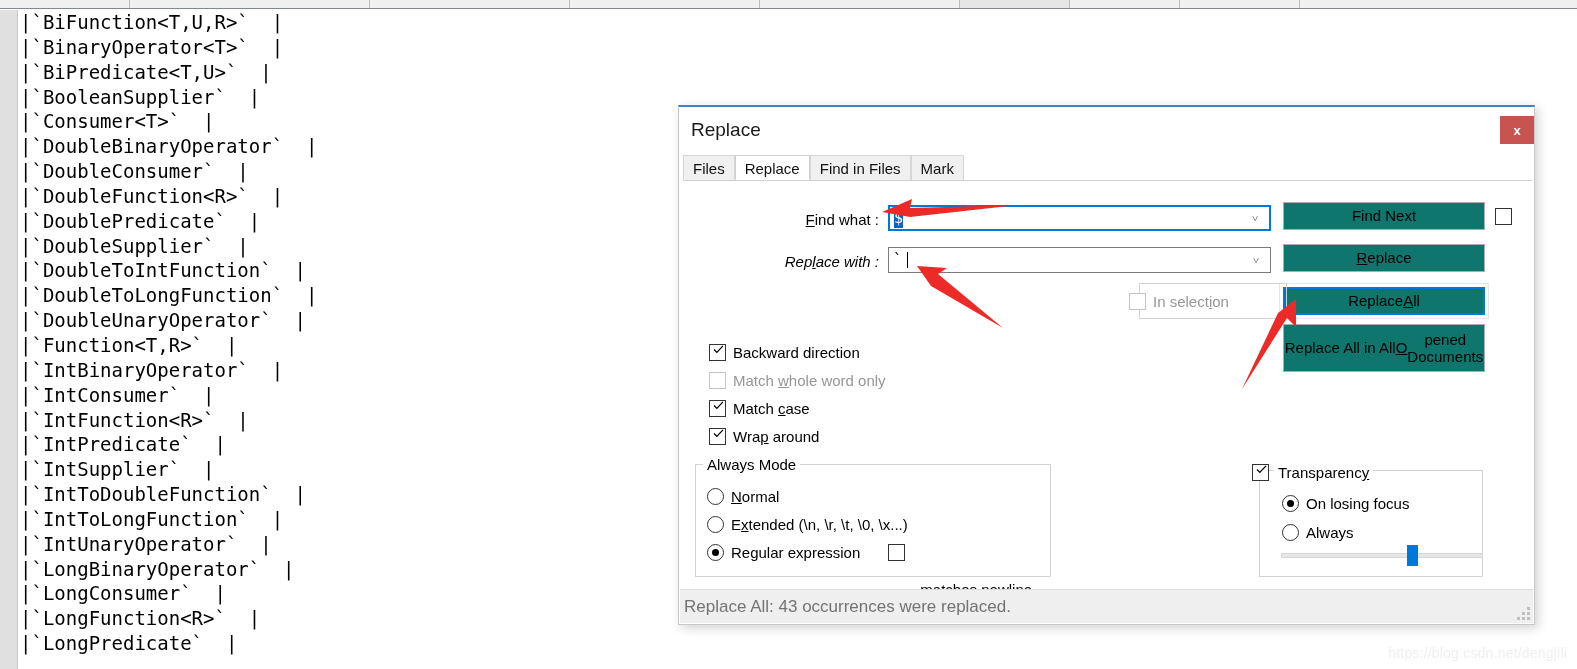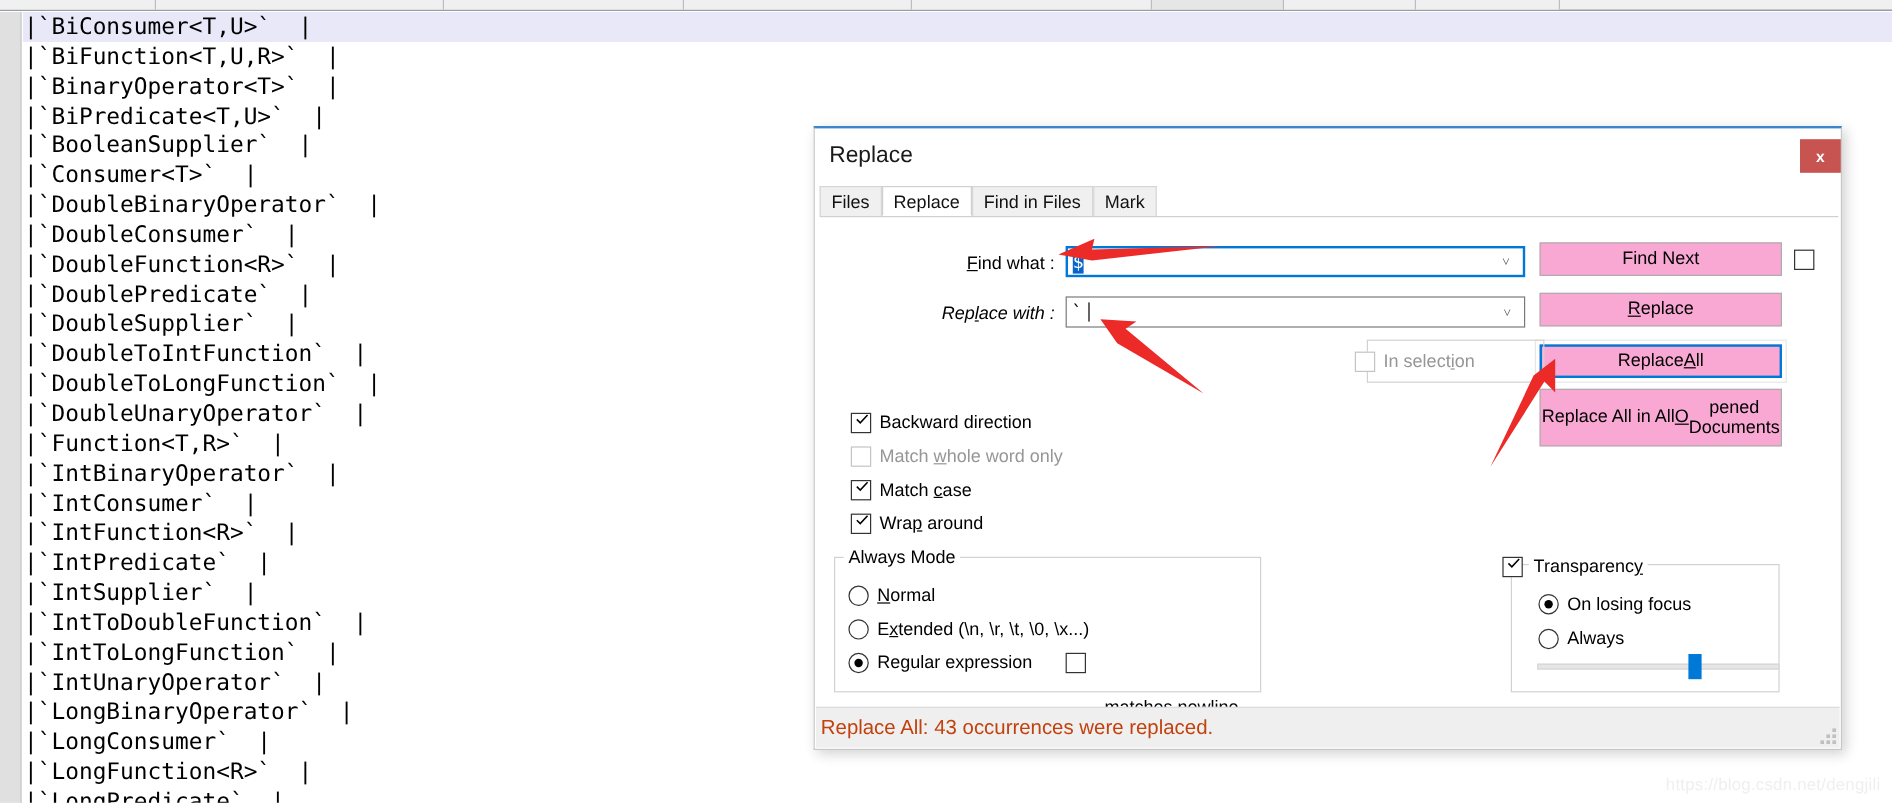--- a/index.html
+++ b/index.html
@@ -178,21 +178,21 @@
     width: 1px;
     height: 16px;
     background: #000;
     margin-left: 5px;
     vertical-align: middle;
   }
 
   
   .btn {
     position: absolute;
-    background: #f9a8d4;
+    background: #0f766e;
     border: 1px solid #adadad;
     box-sizing: border-box;
     font-size: 15px;
     color: #000;
     display: flex;
     align-items: center;
     justify-content: center;
     text-align: center;
     cursor: pointer;
     line-height: 1.15;
@@ -281,21 +281,21 @@
     position: absolute;
     left: 1px; bottom: 1px;
     width: 853px; height: 34px;
     background: #efefef;
     border-top: 1px solid #dcdcdc;
     box-sizing: border-box;
     display: flex;
     align-items: center;
     padding-left: 4px;
     font-size: 17px;
-    color: #c2410c;
+    color: #737373;
   }
   #resize-grip {
     position: absolute;
     right: 3px; bottom: 3px;
     width: 14px; height: 14px;
   }
   #resize-grip i {
     position: absolute;
     width: 3px; height: 3px;
     background: #bfbfbf;
@@ -319,21 +319,20 @@
     <div class="tab-seg" style="left:570px;width:190px;"></div>
     <div class="tab-seg" style="left:760px;width:200px;"></div>
     <div class="tab-seg active" style="left:960px;width:110px;"></div>
     <div class="tab-seg" style="left:1070px;width:110px;"></div>
     <div class="tab-seg" style="left:1180px;width:120px;"></div>
   </div>
 
   <div id="editor-margin"></div>
 
   <div id="code-area">
-      <div class="code-line highlight">|`BiConsumer&lt;T,U&gt;`  |</div>
       <div class="code-line">|`BiFunction&lt;T,U,R&gt;`  |</div>
       <div class="code-line">|`BinaryOperator&lt;T&gt;`  |</div>
       <div class="code-line">|`BiPredicate&lt;T,U&gt;`  |</div>
       <div class="code-line">|`BooleanSupplier`  |</div>
       <div class="code-line">|`Consumer&lt;T&gt;`  |</div>
       <div class="code-line">|`DoubleBinaryOperator`  |</div>
       <div class="code-line">|`DoubleConsumer`  |</div>
       <div class="code-line">|`DoubleFunction&lt;R&gt;`  |</div>
       <div class="code-line">|`DoublePredicate`  |</div>
       <div class="code-line">|`DoubleSupplier`  |</div>

